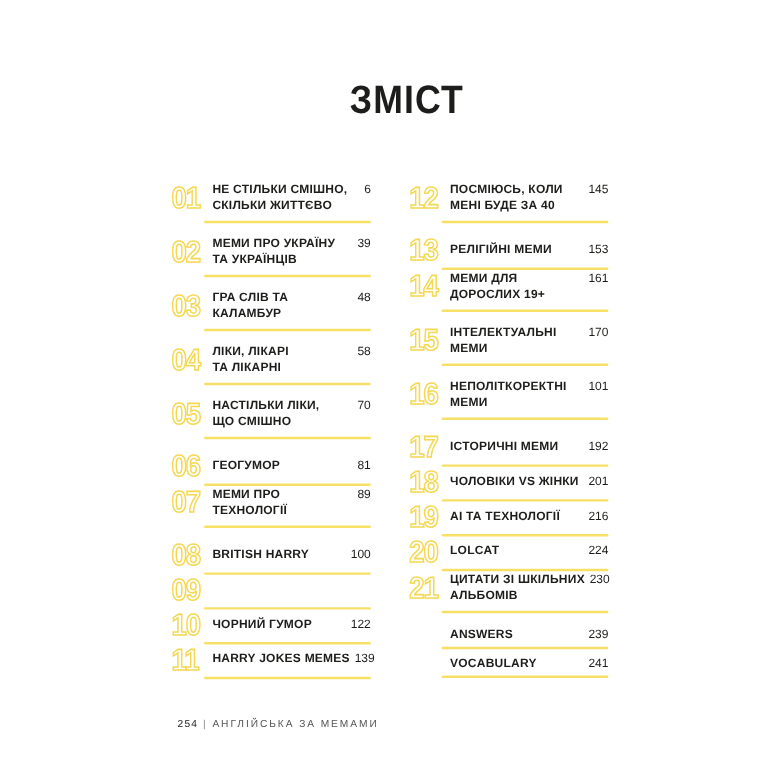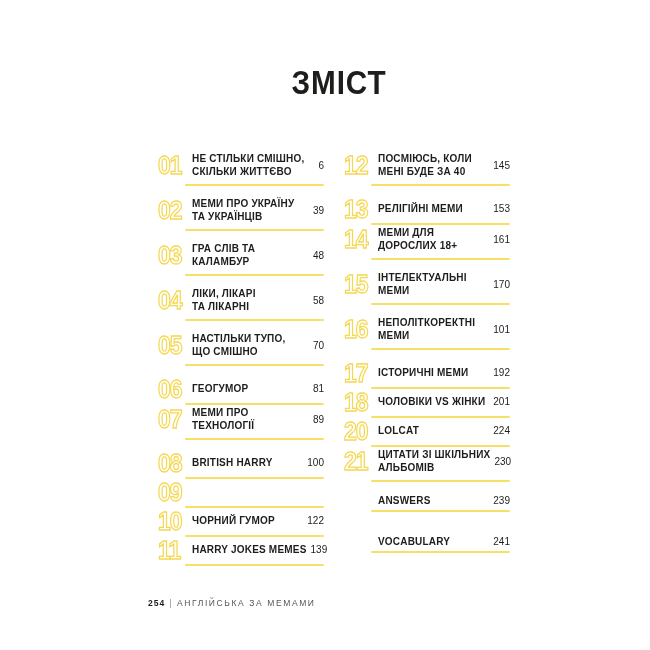--- a/index.html
+++ b/index.html
@@ -14,38 +14,38 @@
     --text:#1D1D1B;
   }
   .title{
     position:absolute;left:0;right:0;top:64px;
     margin:0;text-align:center;
     font-size:33px;font-weight:800;letter-spacing:1px;
     color:var(--text);
     transform:translateX(14px) scaleX(0.9);
   }
   .columns{
-    position:absolute;left:158px;top:152px;
-    display:flex;gap:20px;
+    position:absolute;left:143px;top:152px;
+    display:flex;gap:32px;
   }
   .col{width:166px;}
   .toc-item{margin-bottom:1px;}
   .toc-item.two{margin-bottom:11px;}
-  .toc-item.nonum{margin-bottom:22px;}
+  .toc-item.nonum{margin-bottom:5px;}
   .row{display:flex;align-items:center;min-height:23px;}
   .toc-item.two .row{min-height:26px;}
   .toc-item.nonum .row{min-height:14px;}
   .num{
     display:block;flex:none;width:34px;
     font-size:25px;font-weight:800;line-height:22px;letter-spacing:-1px;
     color:#ffffff;
     -webkit-text-stroke:1.3px var(--accent);
     transform:scaleX(0.92);transform-origin:left center;
   }
-  .textwrap{flex:1;display:flex;align-items:center;min-width:0;}
+  .textwrap{flex:1;display:flex;align-items:flex-start;min-width:0;}
   .titlebox{
     flex:1;
     font-size:10px;font-weight:700;line-height:13px;letter-spacing:0.2px;
     color:var(--text);
   }
   .titlebox span{display:block;white-space:nowrap;}
   .pg{
     flex:none;margin-left:4px;
     font-size:10px;font-weight:400;line-height:13px;
     color:var(--text);
@@ -53,21 +53,21 @@
   .divider{
     height:2px;margin:3px 0 0 27px;border-radius:1px;
     background:var(--divider);
   }
   .toc-item.two .divider{margin-top:6px;}
   .footer{
     position:absolute;left:148px;top:598px;
     font-size:8.5px;letter-spacing:1.6px;
     color:#565655;white-space:nowrap;
   }
-  .footer .fpn{font-weight:700;color:#1D1D1B;letter-spacing:1px;}
+  .footer .fpn{font-weight:400;color:#1D1D1B;letter-spacing:1px;}
   .footer .fsep{color:#8a8a8a;margin:0 4px;}
 </style>
 </head>
 <body>
 
 <div class="page" style="--accent: #F5D852; --divider: #F8E067; --text: #1D1D1B;">
   <h1 class="title">ЗМІСТ</h1>
 
   <div class="columns">
     <div class="col" id="col-left">
@@ -121,21 +121,21 @@
               <span class="pg">58</span>
             </span>
           </div>
           <div class="divider"></div>
         </div>
         <div class="toc-item two">
           <div class="row">
             <span class="num">05</span>
             <span class="textwrap">
               <span class="titlebox">
-                <span>НАСТІЛЬКИ ТУПО,</span>
+                <span>НАСТІЛЬКИ ЛІКИ,</span>
                 <span>ЩО СМІШНО</span>
               </span>
               <span class="pg">70</span>
             </span>
           </div>
           <div class="divider"></div>
         </div>
         <div class="toc-item one">
           <div class="row">
             <span class="num">06</span>
@@ -229,21 +229,21 @@
             </span>
           </div>
           <div class="divider"></div>
         </div>
         <div class="toc-item two">
           <div class="row">
             <span class="num">14</span>
             <span class="textwrap">
               <span class="titlebox">
                 <span>МЕМИ ДЛЯ</span>
-                <span>ДОРОСЛИХ 18+</span>
+                <span>ДОРОСЛИХ 19+</span>
               </span>
               <span class="pg">161</span>
             </span>
           </div>
           <div class="divider"></div>
         </div>
         <div class="toc-item two">
           <div class="row">
             <span class="num">15</span>
             <span class="textwrap">
@@ -282,20 +282,32 @@
           <div class="divider"></div>
         </div>
         <div class="toc-item one">
           <div class="row">
             <span class="num">18</span>
             <span class="textwrap">
               <span class="titlebox">
                 <span>ЧОЛОВІКИ VS ЖІНКИ</span>
               </span>
               <span class="pg">201</span>
+            </span>
+          </div>
+          <div class="divider"></div>
+        </div>
+        <div class="toc-item one">
+          <div class="row">
+            <span class="num">19</span>
+            <span class="textwrap">
+              <span class="titlebox">
+                <span>AI ТА ТЕХНОЛОГІЇ</span>
+              </span>
+              <span class="pg">216</span>
             </span>
           </div>
           <div class="divider"></div>
         </div>
         <div class="toc-item one">
           <div class="row">
             <span class="num">20</span>
             <span class="textwrap">
               <span class="titlebox">
                 <span>LOLCAT</span>

